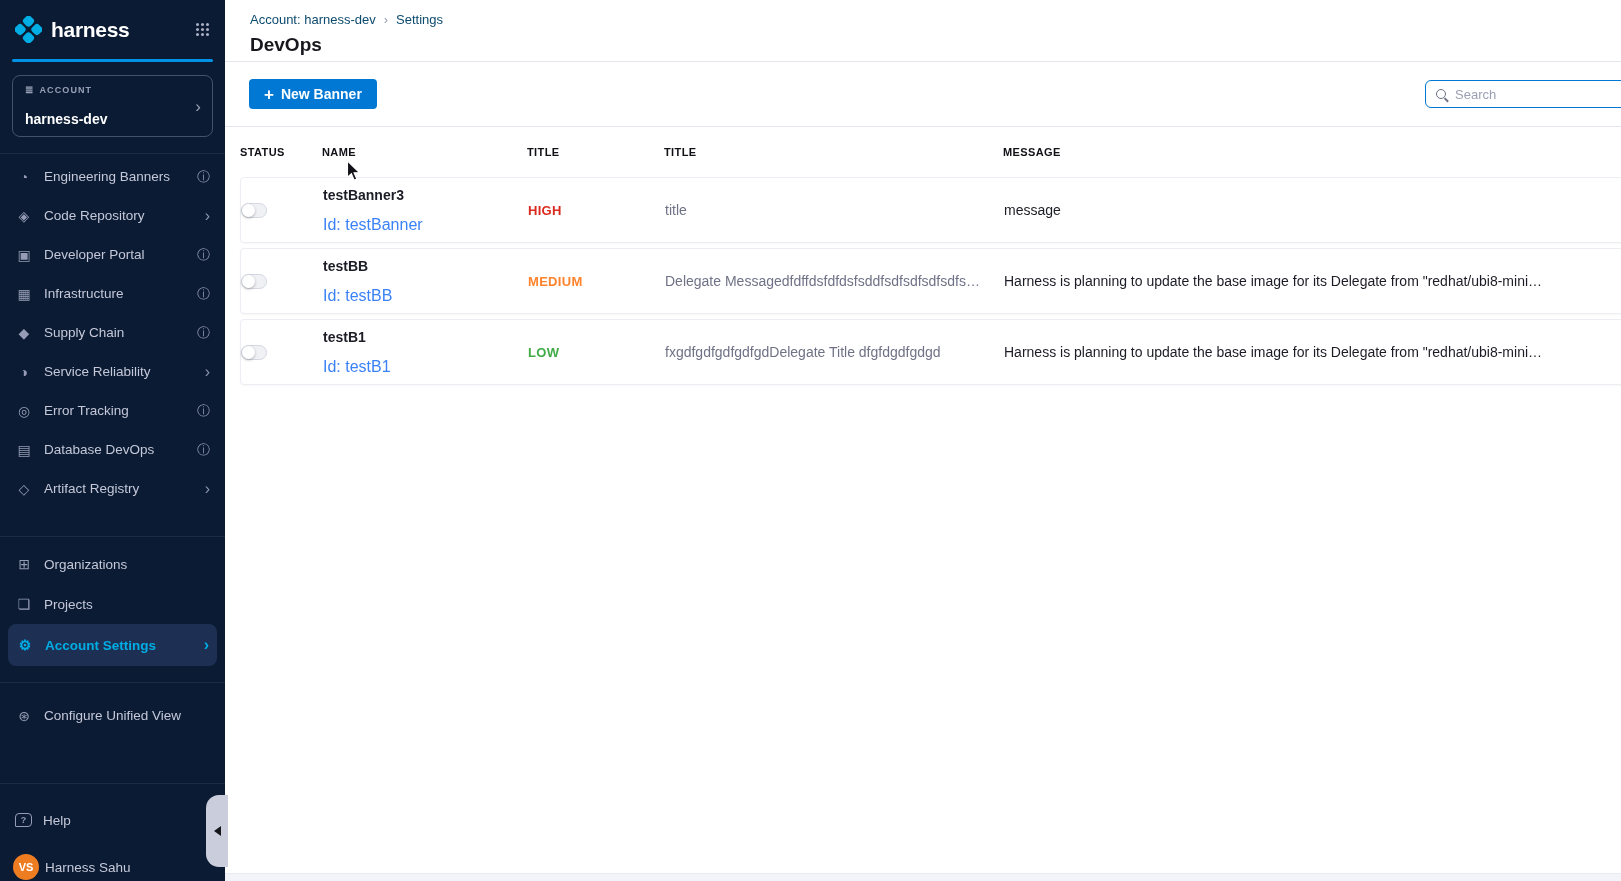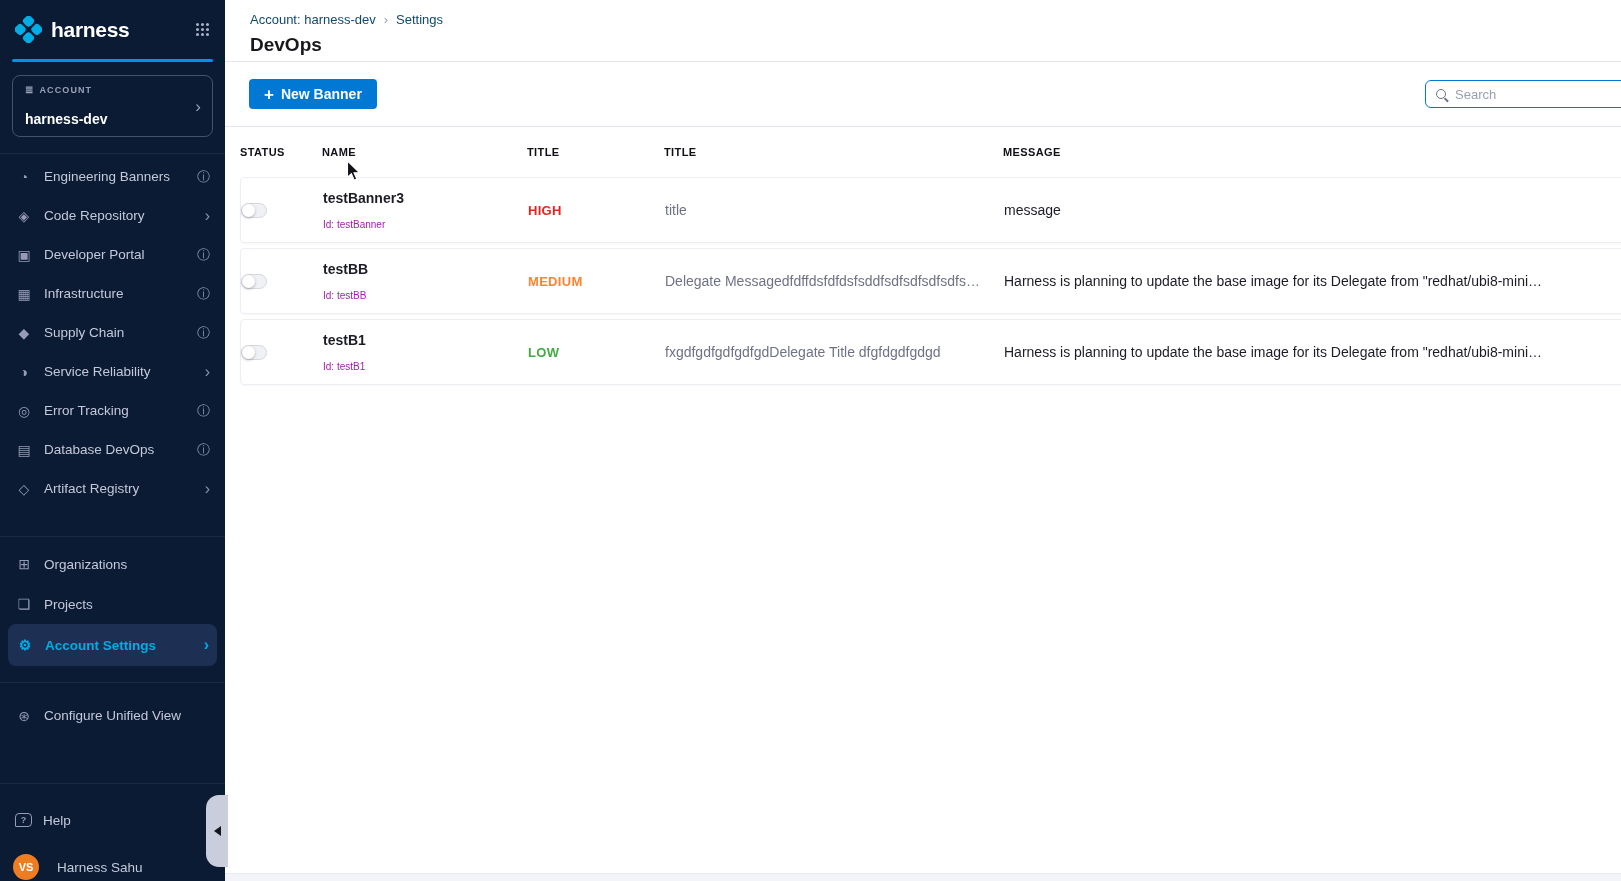--- a/index.html
+++ b/index.html
@@ -29,21 +29,21 @@
   .nav-item[data-trailing="chevron"] .chev-icon{display:inline}
   .nav2{margin-top:28px;border-top:1px solid #1c2a44;padding-top:7px}
   .nav2 .nav-item{height:40px}
   .nav-item[data-active="true"]{background:#1d3053;border-radius:8px;margin:0 8px;padding:0 8px;height:42px;color:#00ade4;font-weight:bold}
   .nav-item[data-active="true"] .nav-glyph,
   .nav-item[data-active="true"] .trail{color:#00ade4}
   .nav3{margin-top:16px;border-top:1px solid #1c2a44;padding-top:13px}
   .sb-bottom{position:absolute;left:0;right:0;top:783px;border-top:1px solid #1c2a44;padding-top:16px}
   .help-item{display:flex;align-items:center;gap:11px;height:40px;padding:0 15px;color:#c5c8d9;font-size:13.5px;cursor:pointer}
   .help-bubble{width:17px;height:14px;border:1.5px solid #969cb5;border-radius:4px 4px 4px 1px;color:#969cb5;font-size:9px;font-weight:bold;display:flex;align-items:center;justify-content:center;flex:none}
-  .user-item{display:flex;align-items:center;gap:18px;padding:0 13px;margin-top:14px;cursor:pointer}
+  .user-item{display:flex;align-items:center;gap:6px;padding:0 13px;margin-top:14px;cursor:pointer}
   .avatar{width:26px;height:26px;border-radius:50%;background:#ee7d22;color:#fff;font-size:11px;font-weight:bold;display:flex;align-items:center;justify-content:center;flex:none}
   .user-name{color:#c5c8d9;font-size:13.5px}
   .collapse-handle{position:absolute;left:206px;top:795px;width:22px;height:72px;background:#c9cddc;border-radius:13px 0 0 13px;z-index:6;display:flex;align-items:center;justify-content:center;cursor:pointer}
   .collapse-arrow{width:0;height:0;border-top:5px solid transparent;border-bottom:5px solid transparent;border-right:7px solid #15151c}
 
   
   .main{position:absolute;left:225px;top:0;right:0;bottom:0;background:#fff}
   .page-header{height:62px;padding:12px 24px 0 25px;border-bottom:1px solid #e4e6ef}
   .breadcrumb{display:flex;align-items:center;gap:8px;font-size:13px}
   .crumb{color:#0c4a6e;cursor:pointer}
@@ -59,21 +59,21 @@
   .search-input::placeholder{color:#9aa0b3}
 
   
   .table{padding-left:15px}
   .thead{display:grid;grid-template-columns:82px 205px 137px 339px minmax(0,1fr);height:50px;align-items:center}
   .th{font-size:11px;font-weight:bold;color:#101016;letter-spacing:.4px}
   .tbody .row{display:grid;grid-template-columns:82px 205px 137px 339px minmax(0,1fr);height:66px;align-items:center;background:#fff;border:1px solid #edeef4;border-radius:4px;margin:0 -4px 5px 0;box-shadow:0 1px 2px rgba(40,41,61,.04);cursor:pointer}
   .toggle{width:26px;height:15px;border-radius:8px;background:#f0f1f5;border:1px solid #d5d7e2;position:relative;cursor:pointer}
   .toggle::after{content:"";position:absolute;left:0;top:0;width:13px;height:13px;border-radius:50%;background:#fff;box-shadow:0 1px 3px rgba(0,0,0,.28)}
   .nm{font-size:14px;font-weight:bold;color:#1c1c26}
-  .row-id{font-size:10px;color:#a21caf;margin-top:13px}
+  .row-id{font-size:16px;color:#3b82f6;margin-top:13px}
   .cell-intent{font-size:13px;font-weight:bold;letter-spacing:.3px}
   .cell-intent[data-intent="HIGH"]{color:#da291d}
   .cell-intent[data-intent="MEDIUM"]{color:#ff832b}
   .cell-intent[data-intent="LOW"]{color:#42ab45}
   .cell-title{font-size:14px;color:#6f7286;white-space:nowrap;overflow:hidden;padding-right:12px}
   .cell-msg{font-size:14px;color:#1c1c26;white-space:nowrap;overflow:hidden;padding-right:66px}
   .bottom-strip{position:absolute;left:0;right:0;bottom:0;height:8px;background:#f3f4f9;border-top:1px solid #e9eaf2}
   .mouse-cursor{position:absolute;left:346px;top:160px;z-index:20;pointer-events:none}
 </style>
 </head>

